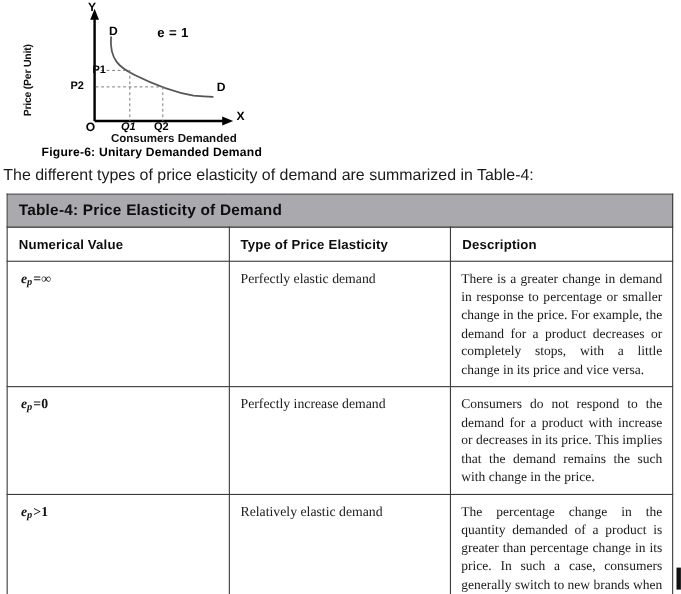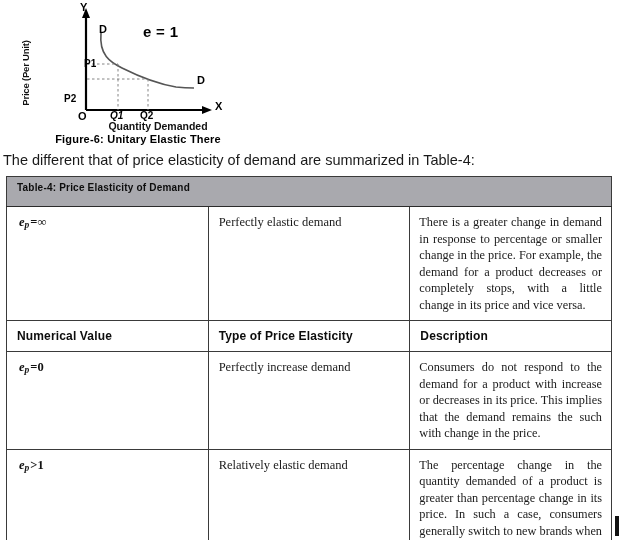--- a/index.html
+++ b/index.html
@@ -58,21 +58,21 @@
   }
   .curve-label {
     position: absolute;
     font-size: 11px;
     font-weight: bold;
     color: #000;
     font-family: "Liberation Sans", sans-serif;
   }
   .e-label {
     position: absolute;
-    font-size: 15px;
+    font-size: 12px;
     font-weight: bold;
     letter-spacing: 0.3px;
     color: #000;
     font-family: "Liberation Sans", sans-serif;
   }
   .x-axis-title {
     position: absolute;
     left: 78px;
     top: 120px;
     width: 160px;
@@ -121,21 +121,21 @@
   .elasticity-table th {
     border: 1px solid #3a3a3a;
     vertical-align: top;
     padding: 0;
   }
   .table-title-cell {
     background: #a9a9ae;
     color: #0d0d0d;
     font-family: "Liberation Sans", sans-serif;
     font-weight: bold;
-    font-size: 10px;
+    font-size: 14px;
     letter-spacing: 0.2px;
     padding: 5px 0 5px 10px !important;
     height: 19px;
     border-bottom: 1.2px solid #2b2b2b !important;
     margin-top: 38px;
   }
   .col-head {
     font-family: "Liberation Sans", sans-serif;
     font-weight: bold;
     font-size: 12px;
@@ -209,56 +209,56 @@
     <line x1="148" y1="79" x2="148" y2="110" stroke="#777" stroke-width="0.9" stroke-dasharray="2.5,2.5"></line>
   </svg>
 
   <div class="y-axis-label">Price (Per Unit)</div>
 
   <div class="axis-letter" style="left:80px; top:1px;">Y</div>
   <div class="axis-letter" style="left:215px; top:100px;">X</div>
   <div class="axis-letter" style="left:78px; top:110px;">O</div>
 
   <div class="tick-label" style="left:64px; top:58px;padding-left:20px;">P1</div>
-  <div class="tick-label" style="left:64px; top:73px;margin-top:20px;">P2</div>
+  <div class="tick-label" style="left:64px; top:73px;">P2</div>
   <div class="tick-label" style="left:110px; top:110px;font-style:italic;">Q1</div>
   <div class="tick-label" style="left:140px; top:110px;">Q2</div>
 
   <div class="curve-label" style="left:99px; top:23px;">D</div>
   <div class="curve-label" style="left:197px; top:74px;">D</div>
 
   <div class="e-label" style="left:143px; top:23px;">e = 1</div>
 
-  <div class="x-axis-title">Quantity Demanded</div>
-
-  <div class="figure-caption">Figure-6: Unitary Elastic There</div>
+  <div class="x-axis-title">Consumers Demanded</div>
+
+  <div class="figure-caption">Figure-6: Unitary Demanded Demand</div>
 </div>
 
-<div class="intro-text">The different that of price elasticity of demand are summarized in Table-4:</div>
+<div class="intro-text">The different types of price elasticity of demand are summarized in Table-4:</div>
 
 <table class="elasticity-table">
   <tbody>
     <tr>
       <td class="table-title-cell" colspan="3">Table-4: Price Elasticity of Demand</td>
     </tr>
+    <tr>
+      <th class="col-head" style="width:131px;">Numerical Value</th>
+      <th class="col-head" style="width:166px;">Type of Price Elasticity</th>
+      <th class="col-head">Description</th>
+    </tr>
+
     <tr>
       <td class="cell-num">
         <span>e</span><span class="sub">p</span><span class="op">=∞</span>
       </td>
       <td class="cell-type">Perfectly elastic demand</td>
       <td class="cell-desc">There is a greater change in demand in response to percentage or smaller change in the price. For example, the demand for a product decreases or completely stops, with a little change in its price and vice versa.</td>
     </tr>
 
     <tr>
-      <th class="col-head" style="width:131px;">Numerical Value</th>
-      <th class="col-head" style="width:166px;">Type of Price Elasticity</th>
-      <th class="col-head">Description</th>
-    </tr>
-
-    <tr>
       <td class="cell-num">
         <span>e</span><span class="sub">p</span><span class="op">=0</span>
       </td>
       <td class="cell-type">Perfectly increase demand</td>
       <td class="cell-desc">Consumers do not respond to the demand for a product with increase or decreases in its price. This implies that the demand remains the such with change in the price.</td>
     </tr>
 
     <tr>
       <td class="cell-num">
         <span>e</span><span class="sub">p</span><span class="op">&gt;1</span>

